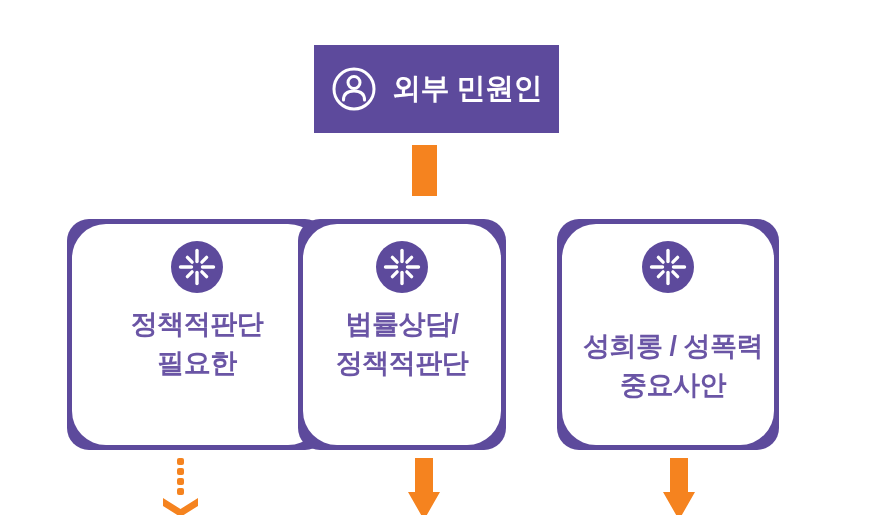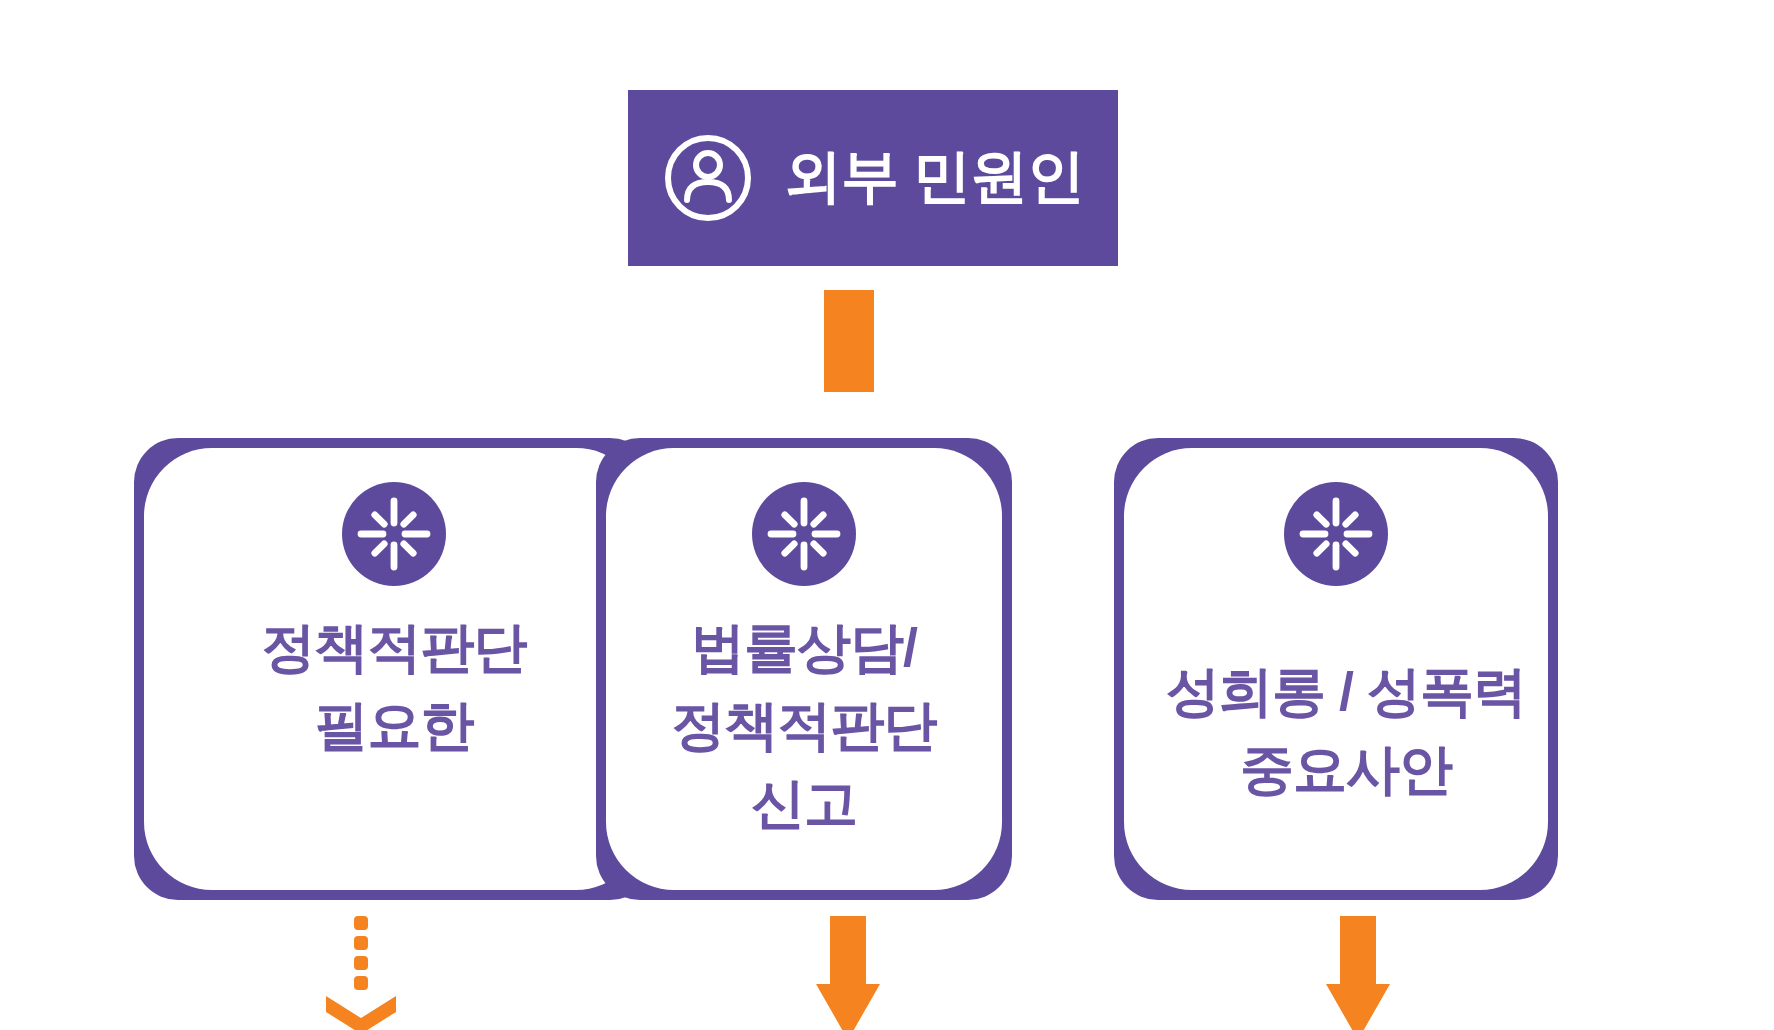--- a/index.html
+++ b/index.html
@@ -137,21 +137,20 @@
           <line x1="16.4" y1="16.4" x2="21.1" y2="21.1"></line>
           <line x1="30.9" y1="21.1" x2="35.6" y2="16.4"></line>
           <line x1="30.9" y1="30.9" x2="35.6" y2="35.6"></line>
           <line x1="16.4" y1="35.6" x2="21.1" y2="30.9"></line>
         </g>
       </svg>
     </div>
     <div class="card-text">
       <span class="card-text-line">법률상담/</span>
       <span class="card-text-line">정책적판단</span>
-      <span class="card-text-line">신고</span>
     </div>
   </div>
 
   <div class="card card-3">
     <div class="card-inner"></div>
     <div class="asterisk-badge">
       <svg width="52" height="52" viewBox="0 0 52 52">
         <circle cx="26" cy="26" r="26" fill="var(--purple)"></circle>
         <g stroke="#fff" stroke-width="3.4" stroke-linecap="round">
           <line x1="26" y1="9.5" x2="26" y2="20.5"></line>

